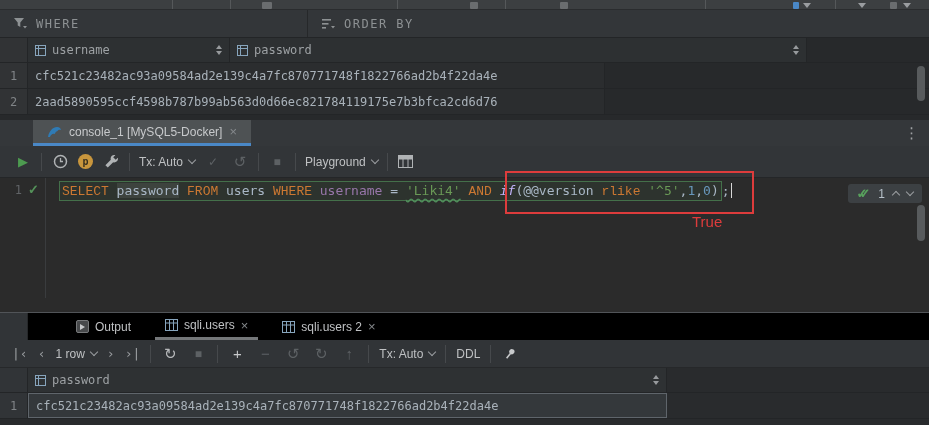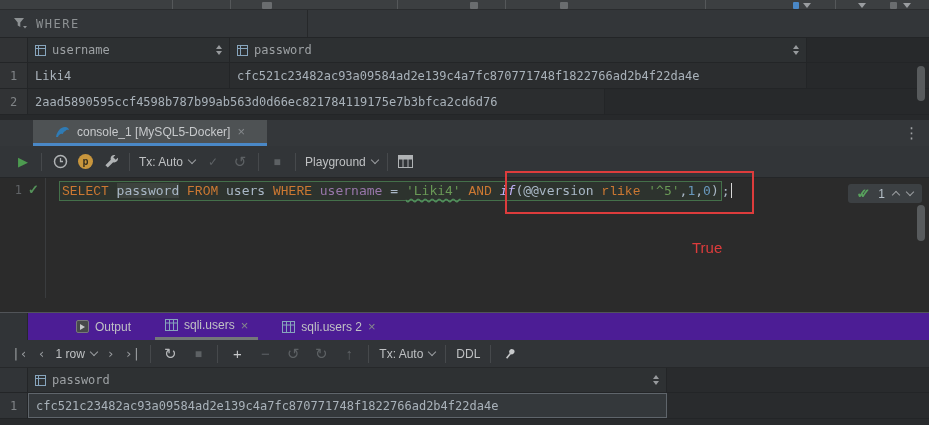--- a/index.html
+++ b/index.html
@@ -41,21 +41,21 @@
   .w-user { width:202px; } .w-pass { width:577px; } .w-bpass { width:639px; }
   .g-filler { flex:1; background:#27292b; }
   .gap-under-grid { height:5px; background:#27292b; }
 
   .sorter { display:flex; flex-direction:column; align-items:center; gap:2px; }
   .tri-up { width:0;height:0;border-left:3px solid transparent;border-right:3px solid transparent;border-bottom:4px solid #979a9d; }
   .tri-dn { width:0;height:0;border-left:3px solid transparent;border-right:3px solid transparent;border-top:4px solid #979a9d; }
 
   
   .ctabbar { height:26px; background:#34373a; display:flex; align-items:stretch; }
-  .console-tab { margin-left:33px; display:flex; align-items:center; gap:7px; padding:0 22px;
+  .console-tab { margin-left:33px; display:flex; align-items:center; gap:7px; padding:0 14px;
     background:#4e5254; border-bottom:3px solid #4a88c7; color:#c7c9cb; font-size:12px; }
   .tab-close { color:#85898c; font-size:13px; line-height:1; }
   .kebab { margin-left:auto; display:flex; align-items:center; padding:0 10px; color:#9fa2a4; font-size:15px; }
 
   
   .ctoolbar { height:32px; background:#323538; border-bottom:1px solid #242628;
     display:flex; align-items:center; padding:0 10px 0 14px; gap:9px; }
   .vdivider { width:1px; height:18px; background:#46494c; flex:none; }
   .tb-label { color:#bfc1c3; font-size:12px; display:flex; align-items:center; gap:6px; }
   .icon-btn { display:flex; align-items:center; justify-content:center; min-width:18px; }
@@ -90,32 +90,32 @@
   .caret { display:inline-block; width:1.5px; height:15px; background:#d8d8d8; vertical-align:text-bottom; margin-left:1px; }
 
   .exec-badge { position:absolute; top:6px; right:7px; display:flex; align-items:center; gap:8px;
     background:#3c4043; border-radius:3px; padding:2px 9px; }
   .dbl-check { color:#58a15d; font-size:13px; font-weight:bold; letter-spacing:-8px; padding-right:8px; }
   .exec-count { color:#b6c0c9; font-size:12px; }
 
   
   .red-box { position:absolute; left:505px; top:171px; width:249px; height:43px;
     border:2px solid #dd3c3c; z-index:6; }
-  .true-label { position:absolute; left:692px; top:239px; color:#dd3c3c; font-size:15px; z-index:6; }
+  .true-label { position:absolute; left:692px; top:213px; color:#dd3c3c; font-size:15px; z-index:6; }
 
   
   .sthumb { position:absolute; left:917px; width:8px; background:#585b5d; border-radius:4px; z-index:4; }
   .sthumb.t1 { top:66px; height:35px; }
   .sthumb.t2 { top:205px; height:36px; }
 
   
   .splitter { height:14px; background:#2b2b2b; }
 
   
-  .btabbar { height:28px; background:#4c1d95; border-top:1px solid #515458; display:flex; align-items:stretch; }
+  .btabbar { height:28px; background:#000000; border-top:1px solid #515458; display:flex; align-items:stretch; }
   .b-gutterstrip { width:28px; background:#313437; border-right:1px solid #26282a; flex:none; }
   .btab { display:flex; align-items:center; gap:6px; padding:0 10px; color:#c0c2c4; font-size:12px; }
   .btab.first { margin-left:38px; }
   .btab.active { border-bottom:3px solid #747779; }
   .out-icon { width:13px; height:13px; background:#47494b; border:1px solid #77797b; border-radius:2px;
     display:flex; align-items:center; justify-content:center; }
   .out-icon i { width:0; height:0; border-top:3px solid transparent; border-bottom:3px solid transparent; border-left:5px solid #c7c9cb; display:block; }
 
   
   .btoolbar { height:28px; background:#313437; border-bottom:1px solid #26282a;
@@ -152,20 +152,29 @@
   </div>
 
   <div class="filterbar">
     <div class="filter-section where">
       <svg width="13" height="12" viewBox="0 0 13 12">
         <path d="M0 0h10L6.3 4.5V9L3.7 7.5v-3L0 0z" fill="#8d9193"></path>
         <path d="M9 8l2 2.5L13 8z" fill="#8d9193"></path>
       </svg>
       <span class="filter-label">WHERE</span>
     </div>
+    <div class="filter-section">
+      <svg width="13" height="12" viewBox="0 0 13 12">
+        <rect x="0" y="1" width="9" height="1.6" fill="#8d9193"></rect>
+        <rect x="0" y="5" width="6.5" height="1.6" fill="#8d9193"></rect>
+        <rect x="0" y="9" width="4" height="1.6" fill="#8d9193"></rect>
+        <path d="M9 8l2 2.5L13 8z" fill="#8d9193"></path>
+      </svg>
+      <span class="filter-label">ORDER BY</span>
+    </div>
   </div>
 
   <div class="grid-row hdr">
     <div class="g-gutter"></div>
     <div class="hdr-cell w-user">
       <svg width="11" height="11" viewBox="0 0 11 11">
         <rect x="0.5" y="0.5" width="10" height="10" fill="none" stroke="#87a5bd"></rect>
         <line x1="3.5" y1="0" x2="3.5" y2="11" stroke="#87a5bd"></line>
         <line x1="0" y1="3.5" x2="11" y2="3.5" stroke="#87a5bd"></line>
       </svg>
@@ -186,21 +195,20 @@
       <span class="grow"></span>
       <span class="sorter">
           <i class="tri-up"></i>
           <i class="tri-dn"></i>
         </span>
     </div>
     <div class="g-filler"></div>
   </div>
   <div class="grid-row data-row">
     <div class="g-gutter">1</div>
-    <div class="cell w-user">Liki4</div>
     <div class="cell w-pass">cfc521c23482ac93a09584ad2e139c4a7fc870771748f1822766ad2b4f22da4e</div>
     <div class="g-filler"></div>
   </div>
   <div class="grid-row data-row">
     <div class="g-gutter">2</div>
     <div class="cell w-pass">2aad5890595ccf4598b787b99ab563d0d66ec821784119175e7b3bfca2cd6d76</div>
     <div class="g-filler"></div>
   </div>
   <div class="gap-under-grid"></div>
 

